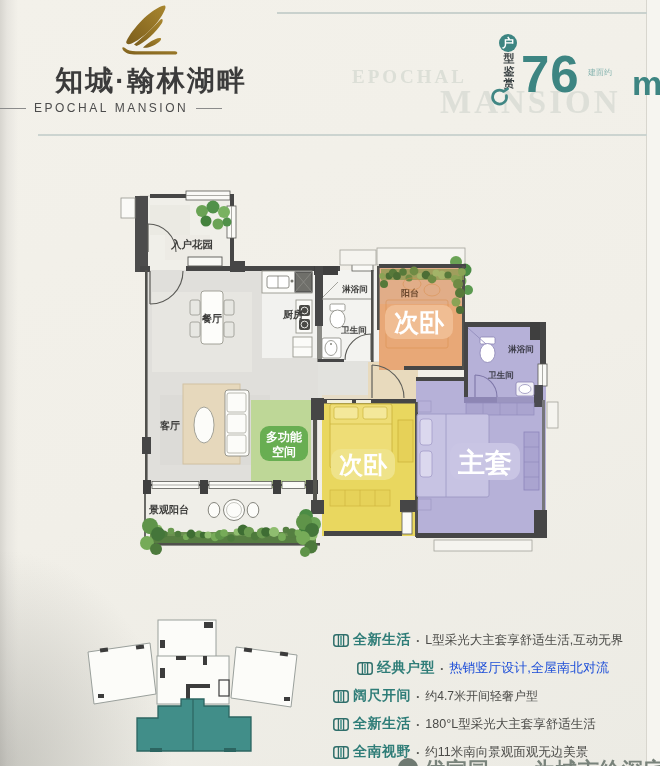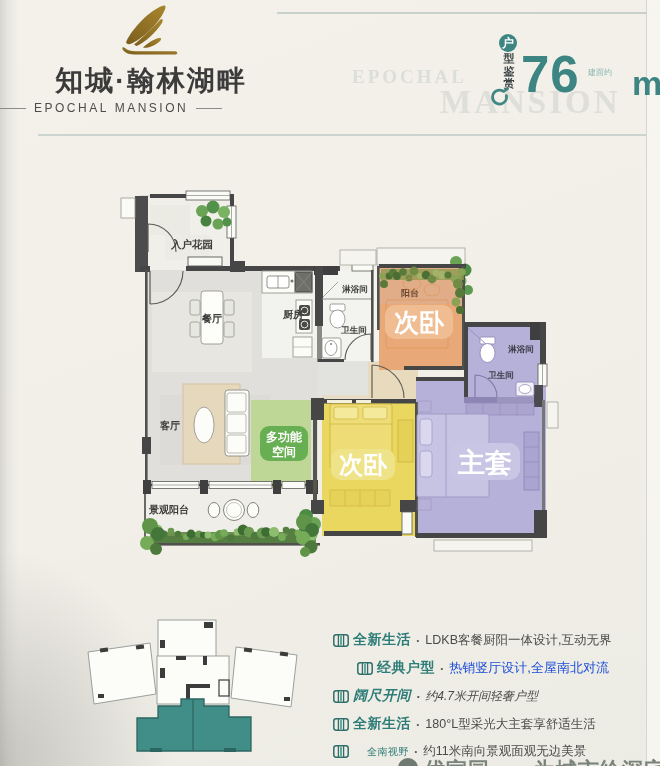--- a/index.html
+++ b/index.html
@@ -664,36 +664,36 @@
 
 <div class="abs" style="left:333px;top:631px;display:flex;align-items:center;white-space:nowrap;">
   <svg width="16" height="13" viewBox="0 0 16 13">
       <rect x="0.8" y="0.8" width="14.4" height="11.4" rx="2.4" fill="none" stroke="#2f6f6b" stroke-width="1.5"></rect>
       <line x1="5.4" y1="1" x2="5.4" y2="12" stroke="#2f6f6b" stroke-width="1.3"></line>
       <line x1="10.6" y1="1" x2="10.6" y2="12" stroke="#2f6f6b" stroke-width="1.3"></line>
       <line x1="8" y1="2" x2="8" y2="11" stroke="#49938d" stroke-width="1.6"></line>
     </svg>
   <span style="font-size:14px;font-weight:bold;color:#2f7d78;margin-left:4px;letter-spacing:.5px;">全新生活</span>
   <span style="color:#5c5c58;margin:0 5px;font-size:13px;font-weight:bold;">·</span>
-  <span style="font-size:12.5px;color:#4b4b48;">LDKB客餐厨阳一体设计,互动无界</span>
+  <span style="font-size:12.5px;color:#4b4b48;">L型采光大主套享舒适生活,互动无界</span>
 </div>
 
 <div class="abs" style="left:333px;top:659px;display:flex;align-items:center;white-space:nowrap;padding-left:24px;">
   <svg width="16" height="13" viewBox="0 0 16 13">
       <rect x="0.8" y="0.8" width="14.4" height="11.4" rx="2.4" fill="none" stroke="#2f6f6b" stroke-width="1.5"></rect>
       <line x1="5.4" y1="1" x2="5.4" y2="12" stroke="#2f6f6b" stroke-width="1.3"></line>
       <line x1="10.6" y1="1" x2="10.6" y2="12" stroke="#2f6f6b" stroke-width="1.3"></line>
       <line x1="8" y1="2" x2="8" y2="11" stroke="#49938d" stroke-width="1.6"></line>
     </svg>
   <span style="font-size:14px;font-weight:bold;color:#2f7d78;margin-left:4px;letter-spacing:.5px;">经典户型</span>
   <span style="color:#5c5c58;margin:0 5px;font-size:13px;font-weight:bold;">·</span>
   <span style="font-size:13px;color:#1d4ed8;">热销竖厅设计,全屋南北对流</span>
 </div>
 
-<div class="abs" style="left:333px;top:687px;display:flex;align-items:center;white-space:nowrap;font-style:italic;">
+<div class="abs" style="left:333px;top:687px;display:flex;align-items:center;white-space:nowrap;">
   <svg width="16" height="13" viewBox="0 0 16 13">
       <rect x="0.8" y="0.8" width="14.4" height="11.4" rx="2.4" fill="none" stroke="#2f6f6b" stroke-width="1.5"></rect>
       <line x1="5.4" y1="1" x2="5.4" y2="12" stroke="#2f6f6b" stroke-width="1.3"></line>
       <line x1="10.6" y1="1" x2="10.6" y2="12" stroke="#2f6f6b" stroke-width="1.3"></line>
       <line x1="8" y1="2" x2="8" y2="11" stroke="#49938d" stroke-width="1.6"></line>
     </svg>
   <span style="font-size:14px;font-weight:bold;color:#2f7d78;margin-left:4px;letter-spacing:.5px;">阔尺开间</span>
   <span style="color:#5c5c58;margin:0 5px;font-size:13px;font-weight:bold;">·</span>
   <span style="font-size:12px;color:#4b4b48;">约4.7米开间轻奢户型</span>
 </div>
@@ -710,19 +710,19 @@
   <span style="font-size:12.5px;color:#4b4b48;">180°L型采光大主套享舒适生活</span>
 </div>
 
 <div class="abs" style="left:333px;top:743px;display:flex;align-items:center;white-space:nowrap;">
   <svg width="16" height="13" viewBox="0 0 16 13">
       <rect x="0.8" y="0.8" width="14.4" height="11.4" rx="2.4" fill="none" stroke="#2f6f6b" stroke-width="1.5"></rect>
       <line x1="5.4" y1="1" x2="5.4" y2="12" stroke="#2f6f6b" stroke-width="1.3"></line>
       <line x1="10.6" y1="1" x2="10.6" y2="12" stroke="#2f6f6b" stroke-width="1.3"></line>
       <line x1="8" y1="2" x2="8" y2="11" stroke="#49938d" stroke-width="1.6"></line>
     </svg>
-  <span style="font-size:10px;font-weight:normal;color:#2f7d78;margin-left:18px;letter-spacing:.5px;">全南视野</span>
+  <span style="font-size:14px;font-weight:bold;color:#2f7d78;margin-left:4px;letter-spacing:.5px;">全南视野</span>
   <span style="color:#5c5c58;margin:0 5px;font-size:13px;font-weight:bold;">·</span>
   <span style="font-size:12.5px;color:#4b4b48;">约11米南向景观面观无边美景</span>
 </div>
 
 <div class="abs" style="left:398px;top:758px;width:20px;height:20px;border-radius:50%;background:#6f7a72;"></div>
 <div class="abs" style="left:424px;top:756px;font-size:21px;font-weight:bold;color:#79837b;white-space:nowrap;letter-spacing:1px;">优家园——为城市绘深宅信仰</div>
 
 </body></html>

